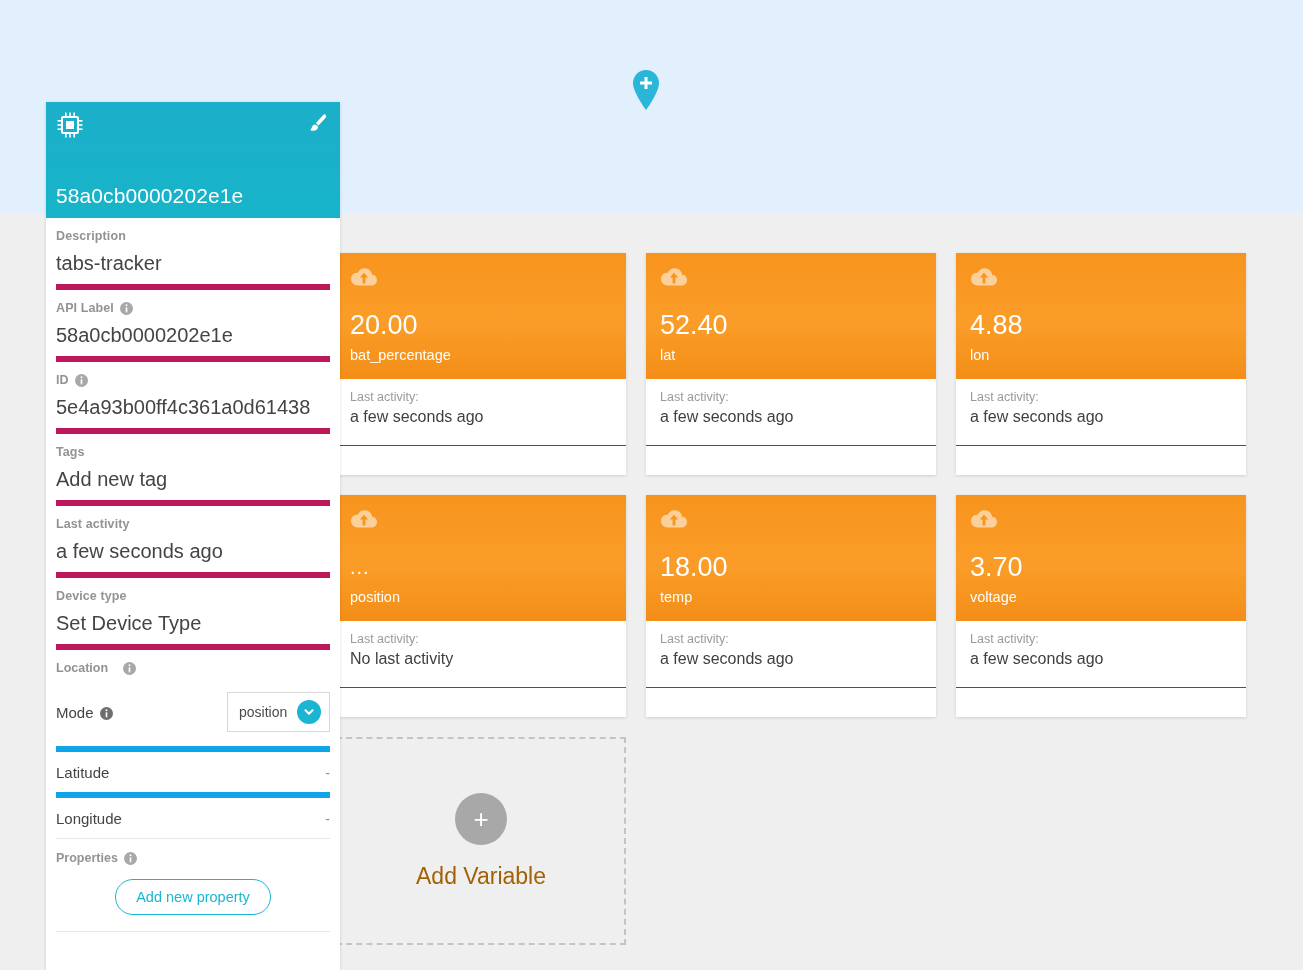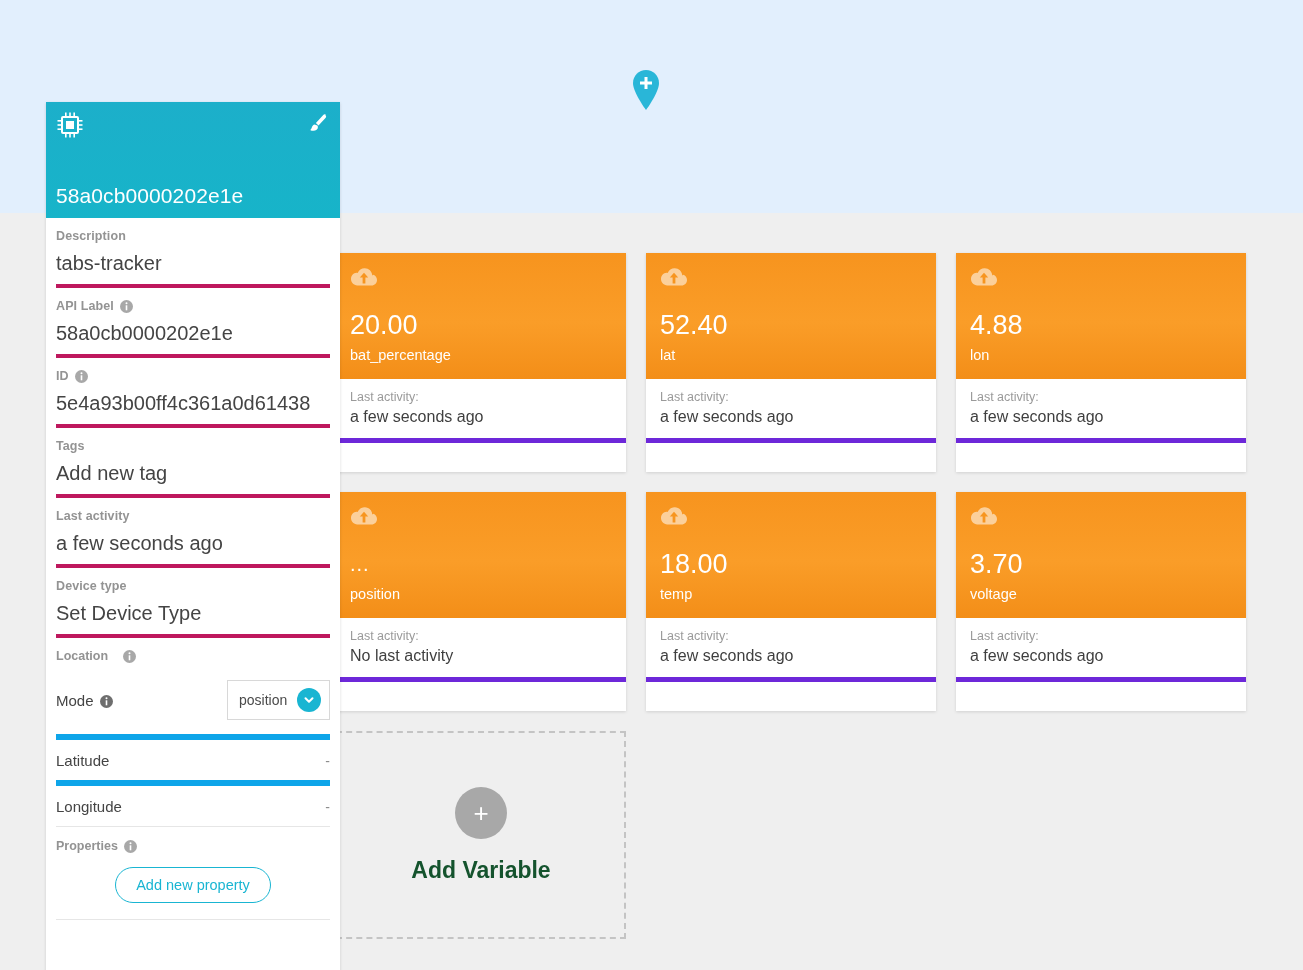--- a/index.html
+++ b/index.html
@@ -73,21 +73,21 @@
     bottom: 10px;
     color: #ffffff;
     font-size: 21px;
     font-weight: 400;
     letter-spacing: 0.1px;
     white-space: nowrap;
   }
 
   .panel-body { padding: 0 10px; }
 
-  .field { padding: 11px 0 9px 0; border-bottom: 4px solid #be185d; }
+  .field { padding: 11px 0 9px 0; border-bottom: 6px solid #be185d; }
   .field:last-child { border-bottom: none; }
 
   .field-label {
     font-size: 12.5px;
     font-weight: bold;
     color: #939393;
     letter-spacing: 0.1px;
     display: flex;
     align-items: center;
     gap: 6px;
@@ -231,22 +231,22 @@
   .var-value.dots { font-size: 20px; bottom: 44px; letter-spacing: 1px; }
   .var-name {
     position: absolute;
     left: 14px;
     bottom: 16px;
     font-size: 14.5px;
     color: #ffffff;
     font-weight: 400;
   }
   .var-card-body {
-    padding: 11px 14px 12px 14px;
-    border-bottom: 5px solid #6d28d9;
+    padding: 11px 14px 19px 14px;
+    border-bottom: 1px solid #6d28d9;
   }
   .act-label { font-size: 12.5px; color: #9a9a9a; }
   .act-value { font-size: 16px; color: #3f3f3f; margin-top: 4px; }
   .var-card-foot { height: 29px; background: #fff; }
 
   
   .add-var {
     width: 290px;
     height: 208px;
     border: 2px dashed #c4c4c4;
@@ -265,22 +265,22 @@
     align-items: center;
     justify-content: center;
     color: #fff;
     font-size: 26px;
     line-height: 1;
     font-weight: 300;
   }
   .add-var .add-label {
     margin-top: 18px;
     font-size: 23px;
-    color: #14532d;
-    font-weight: 700;
+    color: #a16207;
+    font-weight: 400;
   }
 </style>
 </head>
 <body>
 
 <div id="root">
 
   <div class="map-strip">
     <div class="map-pin">
       <svg width="30" height="40" viewBox="0 0 30 40">

